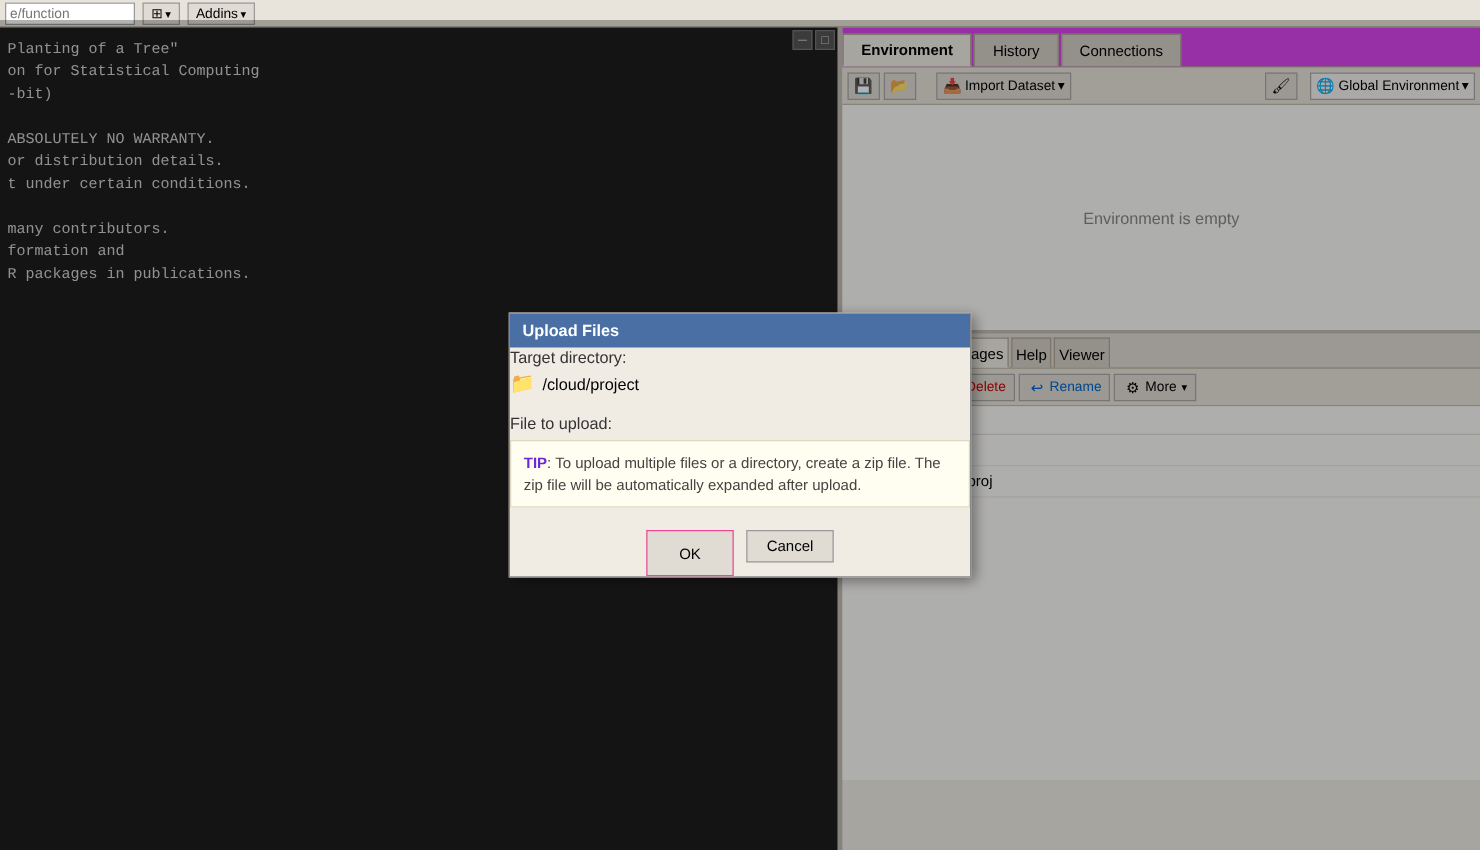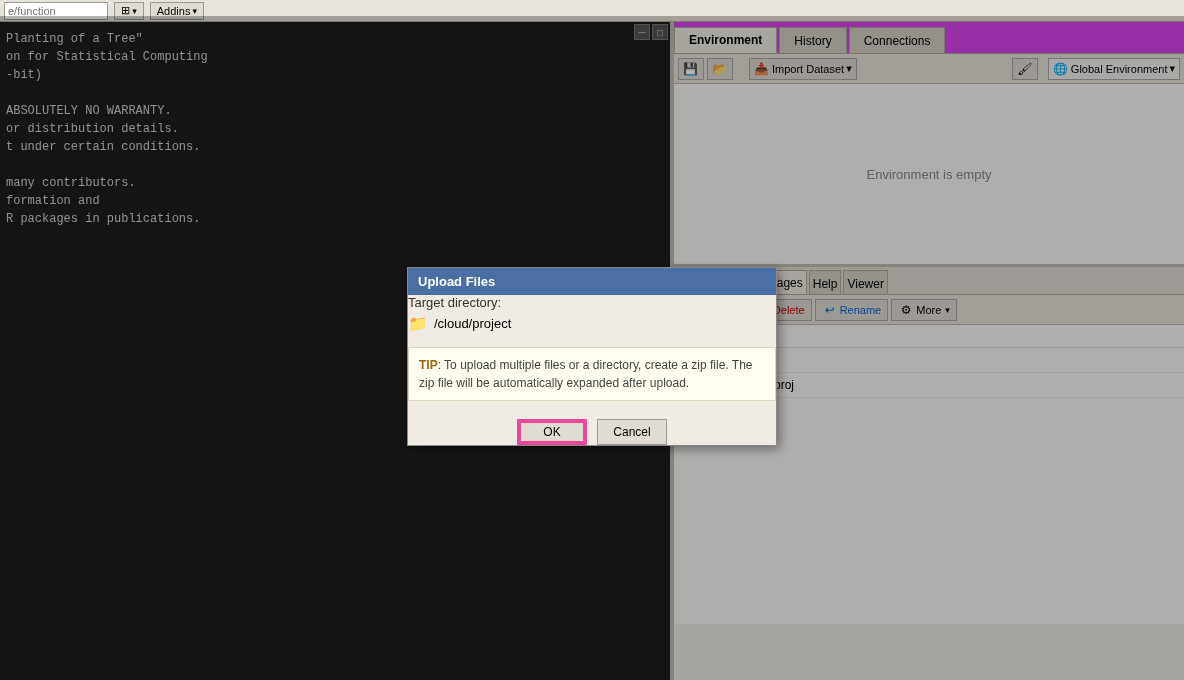--- a/index.html
+++ b/index.html
@@ -340,33 +340,33 @@
     }
     .tip-box {
       background: #fffef0;
       border: 1px solid #ddd8c0;
       padding: 8px 10px;
       font-size: 12px;
       color: #444;
       margin-bottom: 14px;
       line-height: 1.5;
     }
-    .tip-box strong { color: #a16207; }
+    .tip-box strong { color: #6d28d9; }
     .modal-footer {
       display: flex;
       justify-content: center;
       gap: 10px;
       padding-top: 4px;
     }
     .modal-ok-btn {
       width: 70px;
-      height: 26px;
-      font-size: 12px;
-      background: #e0dcd4;
-      border: 4px solid #ec4899;
+      height: 37px;
+      font-size: 12px;
+      background: #e0dcd4;
+      border: 1px solid #ec4899;
       cursor: pointer;
     }
     .modal-cancel-btn {
       width: 70px;
       height: 26px;
       font-size: 12px;
       background: #e0dcd4;
       border: 1px solid #999;
       cursor: pointer;
     }
@@ -530,20 +530,21 @@
       <span>Upload Files</span>
     </div>
     <div class="modal-body">
 
       <div class="modal-label">Target directory:</div>
       <div class="modal-dir-row">
         <span class="folder-icon">📁</span>
         <span>/cloud/project</span>
       </div>
 
+      <div class="modal-section-label">File to upload:</div>
 
       <div class="tip-box">
         <strong>TIP</strong><span>: To upload multiple files or a directory, create a zip file. The zip file will be automatically expanded after upload.</span>
       </div>
 
       <div class="modal-footer">
         <button class="modal-ok-btn">
           <span>OK</span>
         </button>
         <button class="modal-cancel-btn">

